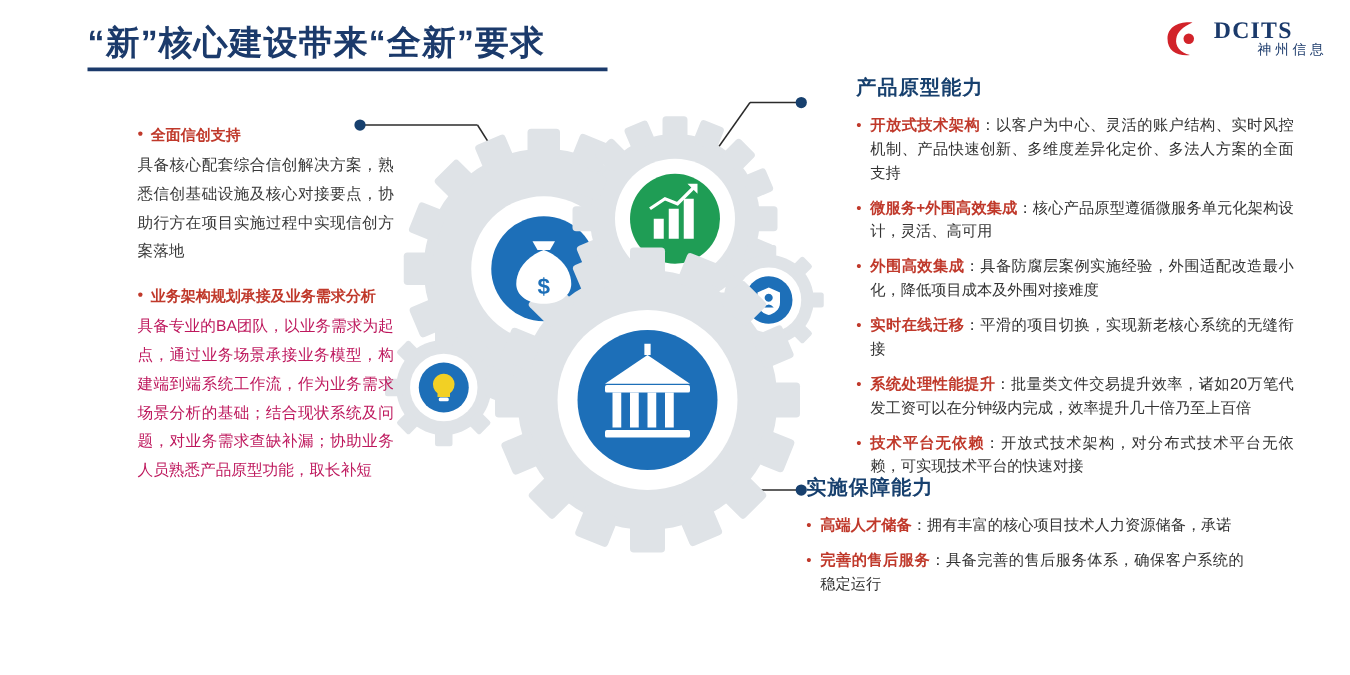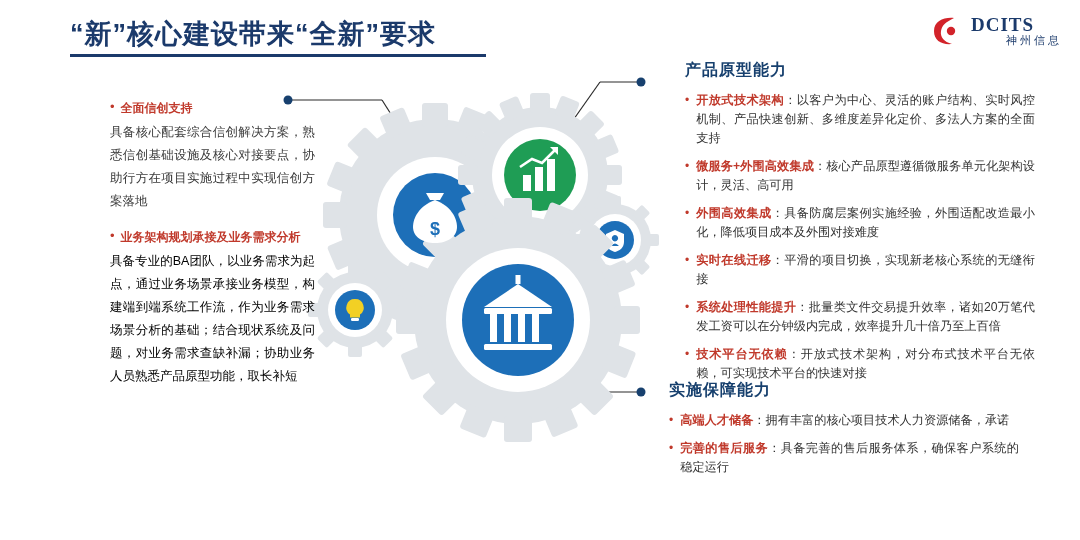--- a/index.html
+++ b/index.html
@@ -47,34 +47,34 @@
   }
   .bullet-row{display:flex;gap:6px;margin-top:14px;}
   .bullet-dot{color:#c0392b;font-size:13px;line-height:18px;}
   .bullet-head{
     color:#c0392b;font-weight:bold;font-size:12px;line-height:20px;
   }
   .body-text{
     font-size:12.5px;color:#3a3a3a;line-height:23px;margin-top:3px;
     text-align:justify;
   }
-  .body-text.faded{color:#000000;}
+  .body-text.faded{color:#be185d;}
 
   
   .col-right{position:absolute;left:645px;top:60px;width:350px;margin-left:40px;}
   .r-head{
     font-size:16px;font-weight:bold;color:#17406e;letter-spacing:1px;
   }
   .r-list{margin-top:10px;}
   .r-item{display:flex;gap:7px;margin-bottom:9px;}
   .r-item .dot{color:#c0392b;font-size:12px;line-height:18px;flex:0 0 auto;}
   .r-item .txt{font-size:12.2px;line-height:19px;color:#333;text-align:justify;}
   .r-item .txt b{color:#c0392b;font-weight:bold;}
 
-  .col-right2{position:absolute;left:669px;top:380px;width:350px;}
+  .col-right2{position:absolute;left:645px;top:380px;width:350px;}
 </style>
 </head>
 <body>
 
 <div class="slide">
 
   <div class="title">“新”核心建设带来“全新”要求</div>
   <div class="title-underline"></div>
 
   <div class="logo">

